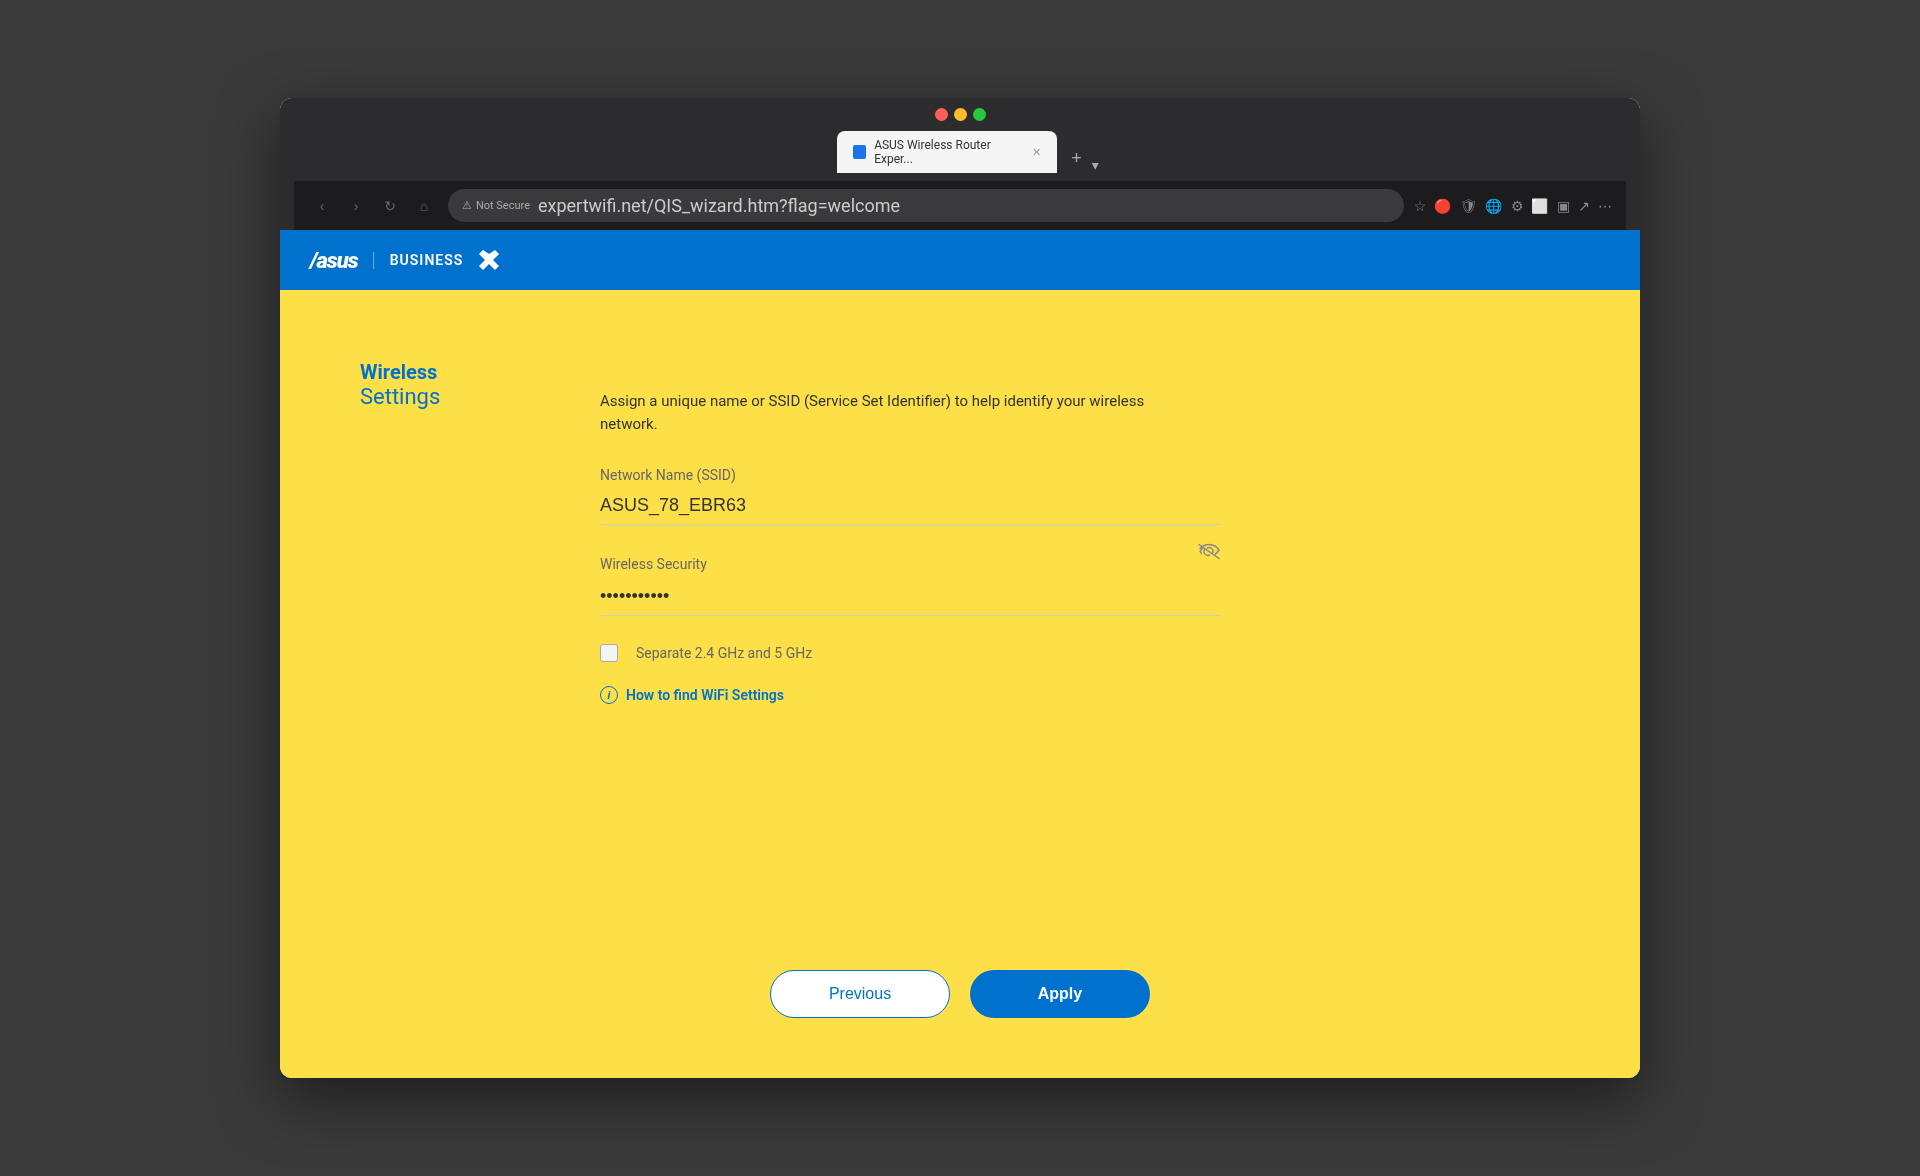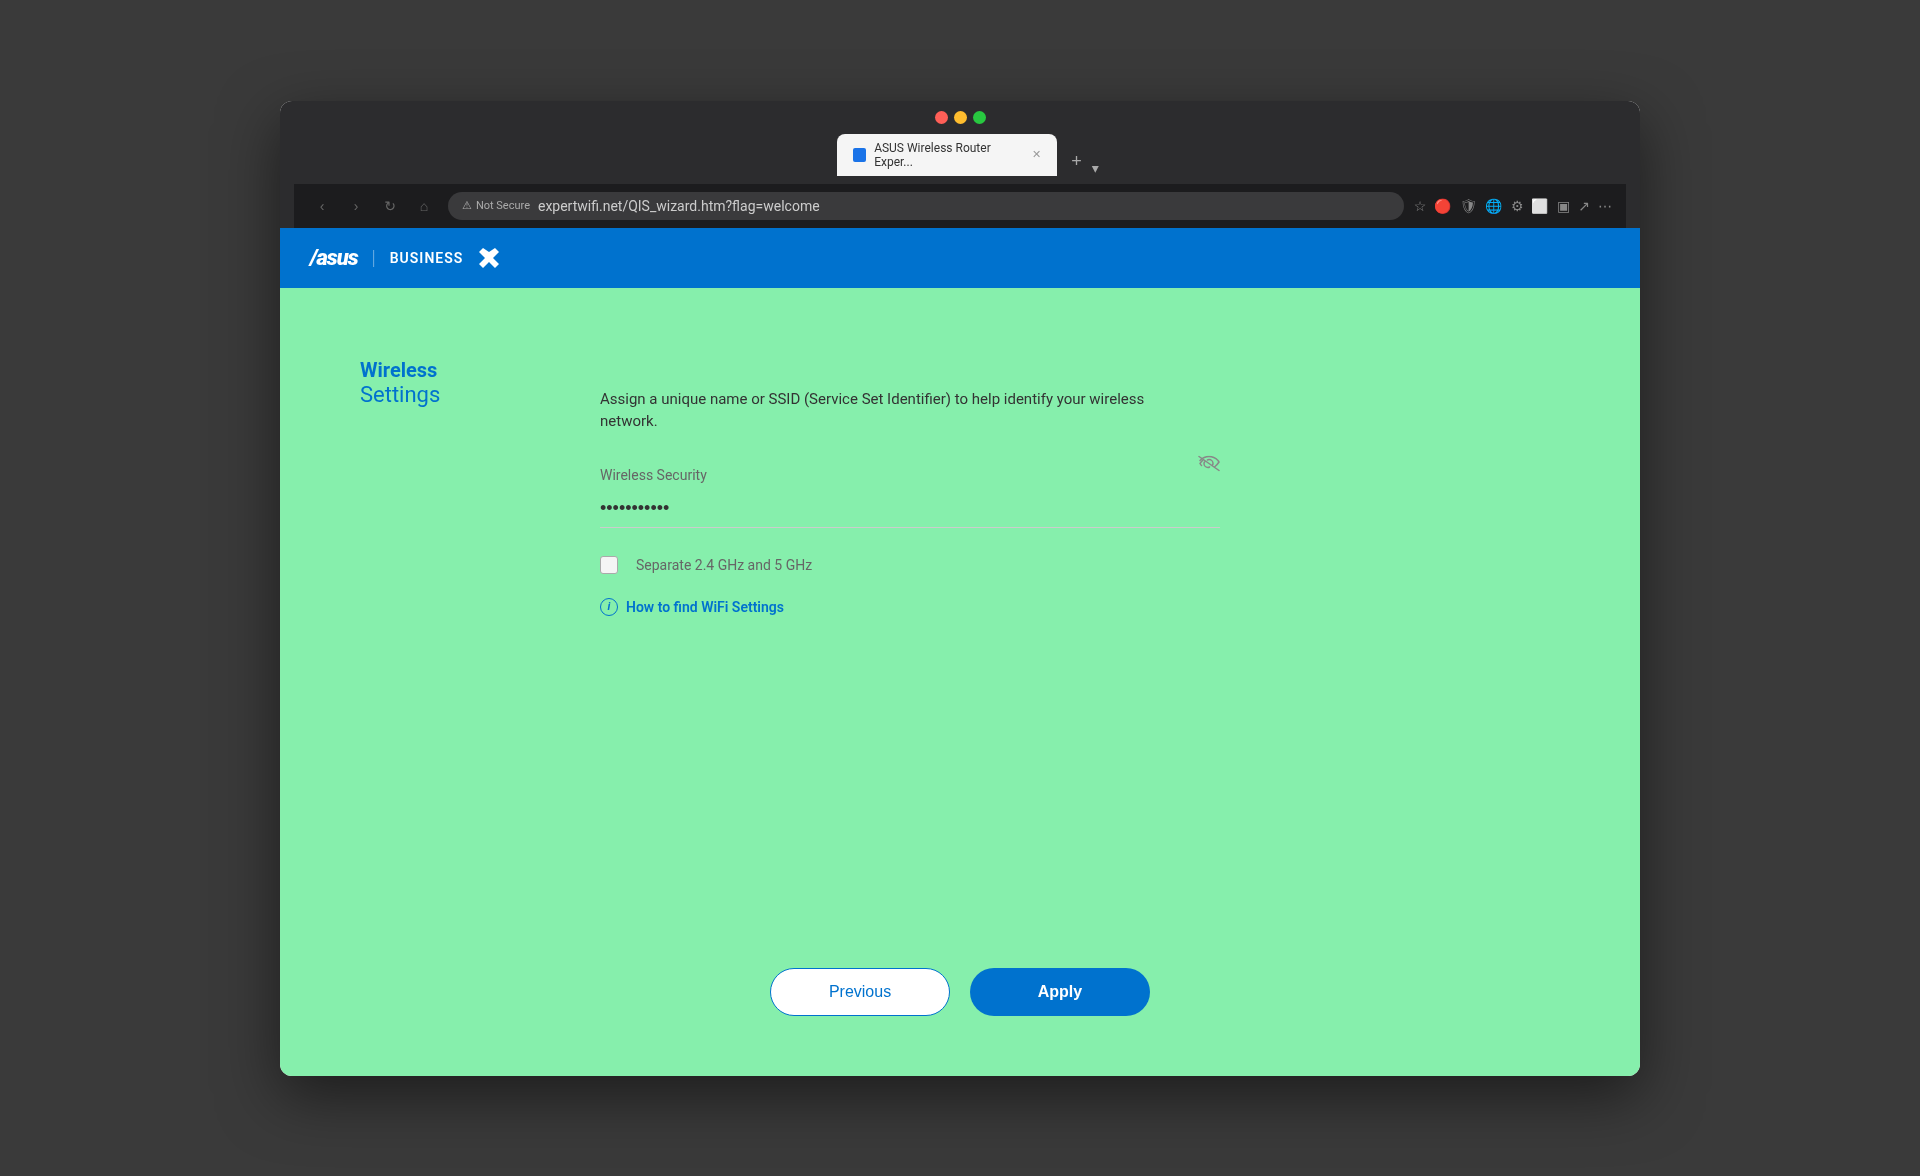--- a/index.html
+++ b/index.html
@@ -147,36 +147,36 @@
       align-items: center;
       gap: 4px;
       color: #aaa;
       font-size: 11px;
     }
     .not-secure-icon {
       font-size: 11px;
     }
     .url-text {
       color: #ccc;
-      font-size: 14px;
+      font-size: 18px;
     }
     .address-right {
       display: flex;
       gap: 8px;
       align-items: center;
     }
     .addr-icon {
       color: #888;
       font-size: 14px;
       cursor: pointer;
     }
 
     
     .page-content {
-      background: #86efac;
+      background: #fde047;
       min-height: 700px;
     }
 
     
     .asus-header {
       background: #0072ce;
       padding: 16px 30px;
       display: flex;
       align-items: center;
     }
@@ -450,20 +450,24 @@
 
     <div class="main-body">
       <div class="sidebar">
         <span class="sidebar-title">Wireless</span>
         <span class="sidebar-subtitle">Settings</span>
       </div>
 
       <div class="form-area">
         <p class="description">Assign a unique name or SSID (Service Set Identifier) to help identify your wireless network.</p>
 
+        <div class="field-group">
+          <label class="field-label">Network Name (SSID)</label>
+          <input type="text" class="field-input" value="ASUS_78_EBR63" style="">
+        </div>
 
         <div class="field-group">
           <div class="security-field-label">
             <span class="security-label-text">Wireless Security</span>
             <span class="eye-icon" style="position:static;">
               <svg width="22" height="16" viewBox="0 0 22 16" fill="none" xmlns="http://www.w3.org/2000/svg">
                 <path d="M1 1L21 15M9.5 4.5C10 4.18 10.48 4 11 4C13.21 4 15 5.79 15 8C15 8.52 14.82 9 14.5 9.5M6.5 6.5C6.18 7 6 7.48 6 8C6 10.21 7.79 12 10 12C10.52 12 11 11.82 11.5 11.5M2 5C4.5 2.5 7.5 1 11 1C14.5 1 17.5 2.5 20 5L21 6.5C21 6.5 19 9.5 17 11M3.5 10C2.5 9 2 8 2 8C3 6.5 4.5 5 4.5 5" stroke="#888" stroke-width="1.5" stroke-linecap="round"></path>
               </svg>
             </span>
           </div>

